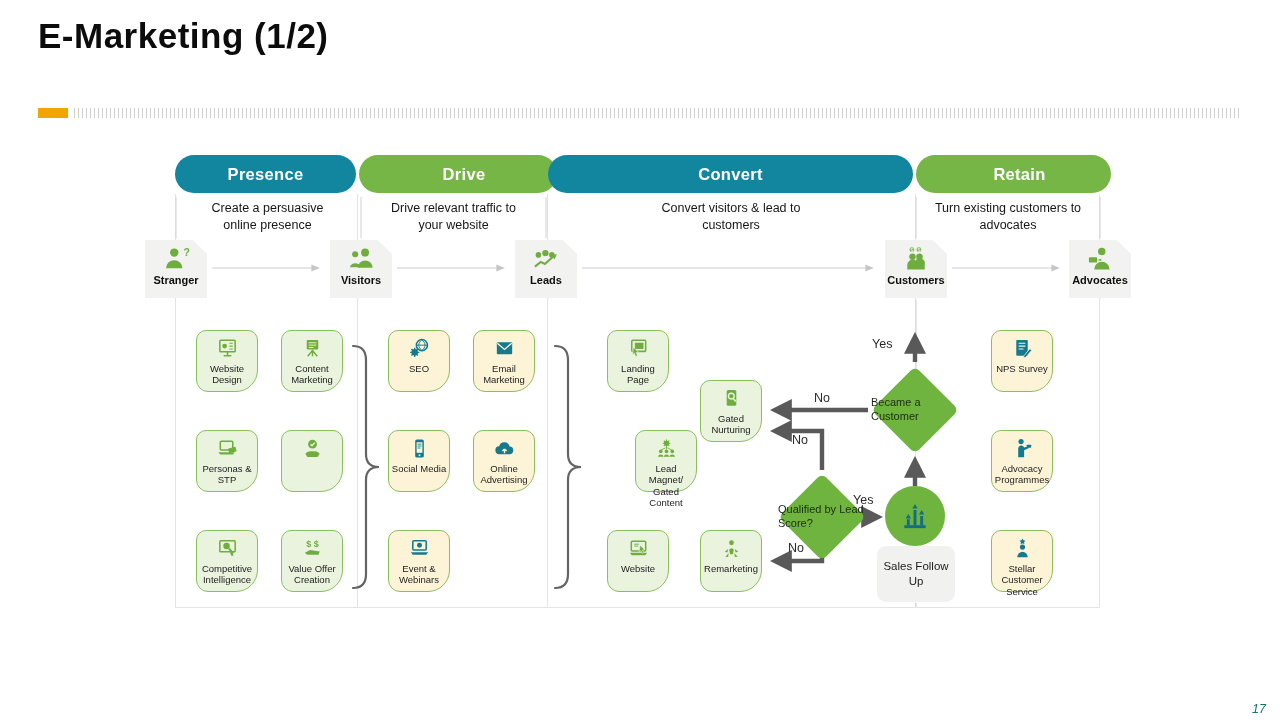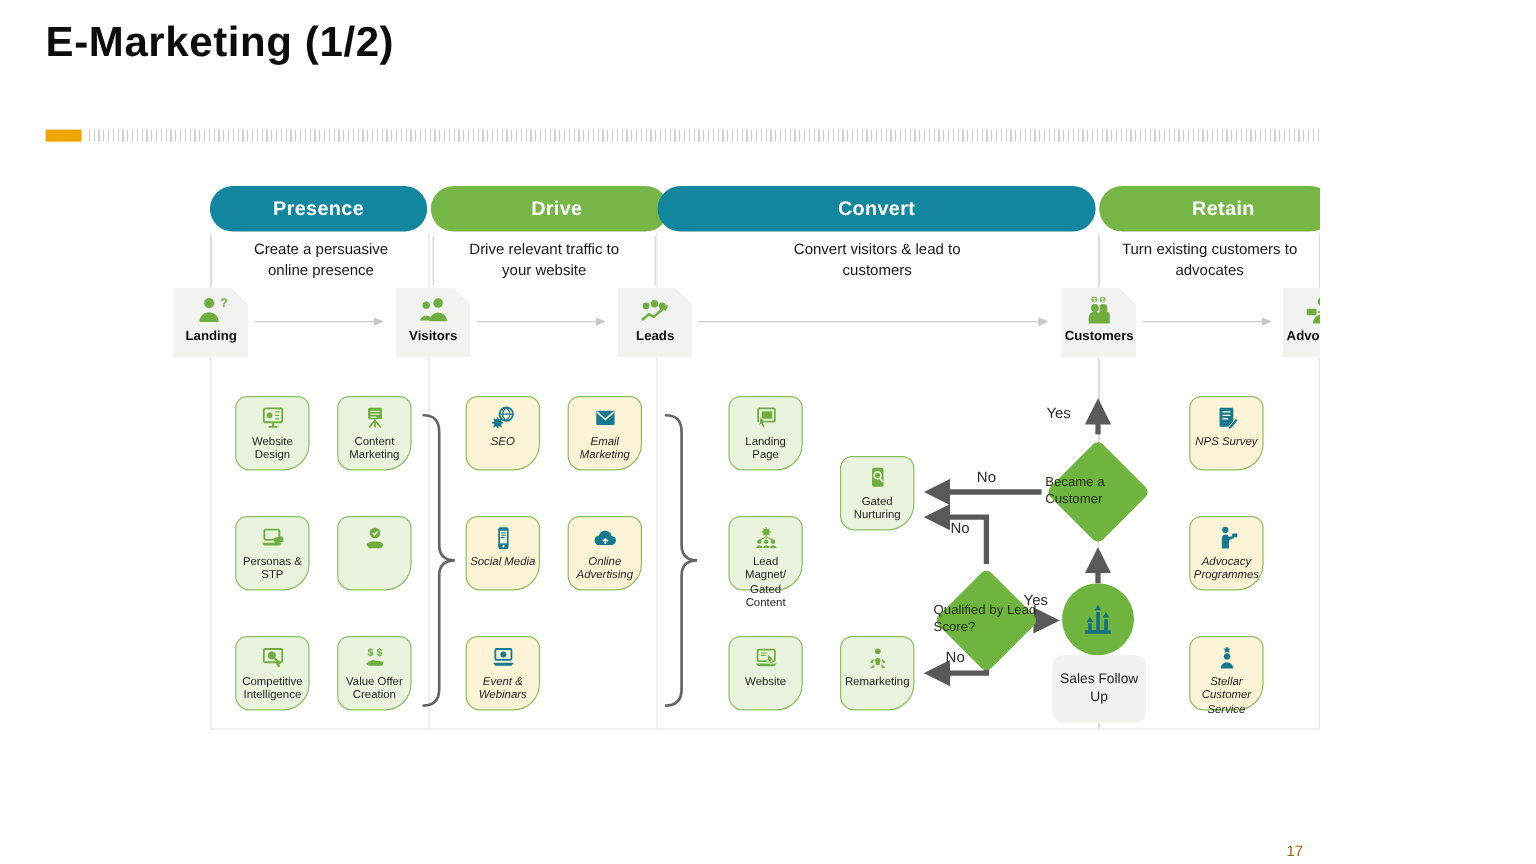--- a/index.html
+++ b/index.html
@@ -1,41 +1,41 @@
 <!DOCTYPE html>
 <html><head>
 <meta charset="utf-8">
 <style>
   html,body{margin:0;padding:0;background:#fff;}
-  .slide{position:relative;width:1100px;height:720px;background:#ffffff;font-family:"Liberation Sans",sans-serif;overflow:hidden;}
+  .slide{position:relative;width:1280px;height:720px;background:#ffffff;font-family:"Liberation Sans",sans-serif;overflow:hidden;}
   .title{position:absolute;left:38px;top:16px;font-size:35px;font-weight:700;letter-spacing:.5px;color:#0c0c0c;}
   .accent-bar{position:absolute;left:38px;top:108px;width:30px;height:10px;background:#F0A500;}
   .tick-line{position:absolute;left:74px;top:108px;width:1168px;height:10px;background:repeating-linear-gradient(to right,#cfcfcf 0 1px,transparent 1px 4px);}
   .hd{position:absolute;top:155px;height:38px;display:flex;align-items:center;justify-content:center;color:#fff;font-size:16.5px;font-weight:700;letter-spacing:.3px;border-radius:19px;}
   .hd.teal{background:#12869f;} .hd.green{background:#76b647;padding-left:12px;}
   .sub{position:absolute;top:200px;font-size:12.5px;line-height:1.35;font-weight:500;text-align:center;color:#161616;}
   .vline{position:absolute;width:1px;background:#e4e4e4;top:194px;height:413px;}
   .hline{position:absolute;height:1px;background:#e4e4e4;left:175px;width:925px;top:607px;}
   .tile{position:absolute;width:62px;height:58px;background:#f2f2f0;clip-path:polygon(0 0,77% 0,100% 24%,100% 100%,0 100%);display:flex;flex-direction:column;align-items:center;color:#6fae3e;}
   .tile svg{width:30px;height:28px;margin-top:5px;flex:none;}
   .tile .plbl{font-size:11px;font-weight:700;color:#0e0e0e;white-space:nowrap;margin-top:1px;}
   .box{position:absolute;width:62px;height:62px;border:1.5px solid #8abf5e;border-radius:10px 10px 22px 12px;box-sizing:border-box;display:flex;flex-direction:column;align-items:center;padding-top:6px;}
-  .gbox{background:#eaf3de;color:#6fae3e;} .cbox{background:#fdf4d7;color:#15798f;font-style:italic;}
+  .gbox{background:#eaf3de;color:#6fae3e;} .cbox{background:#fdf4d7;color:#15798f;}
   .box svg{width:23px;height:23px;flex:none;}
   .box .lbl{font-size:9.5px;line-height:1.2;text-align:center;color:#1c1c1c;margin-top:3px;padding:0 2px;}
   .dia{position:absolute;width:62px;height:62px;background:#6fb43f;border-radius:6px;transform:rotate(45deg);}
   .diatext{position:absolute;width:88px;text-align:left;font-size:11px;line-height:1.25;color:#1d2b12;font-weight:500;}
   .circle{position:absolute;width:60px;height:60px;border-radius:50%;background:#6fb43f;display:flex;align-items:center;justify-content:center;color:#136e84;}
   .circle svg{width:32px;height:32px;}
   .graybox{position:absolute;width:78px;height:56px;background:#f1f1ef;border-radius:9px;display:flex;align-items:center;justify-content:center;text-align:center;font-size:11.5px;line-height:1.3;color:#1c1c1c;}
   .fl{position:absolute;font-size:12.5px;color:#2b2b2b;}
   .overlay{position:absolute;left:0;top:0;width:1280px;height:720px;pointer-events:none;}
   .brace{position:absolute;}
   .footer{position:absolute;left:0;right:0;top:688px;text-align:center;font-size:15px;color:#3f3f3f;}
-  .pageno{position:absolute;right:14px;bottom:4px;font-size:12.5px;color:#a16207;}
+  .pageno{position:absolute;right:14px;bottom:4px;font-size:12.5px;color:#0f766e;font-style:italic;}
 </style>
 </head>
 <body>
 
 <div class="slide">
 
   <div class="title">E-Marketing (1/2)</div>
   <div class="accent-bar"></div>
   <div class="tick-line"></div>
 
@@ -92,21 +92,21 @@
   <div class="sub" style="left:382px;width:143px">Drive relevant traffic to your website</div>
   <div class="sub" style="left:660px;width:142px">Convert visitors &amp; lead to customers</div>
   <div class="sub" style="left:925px;width:166px">Turn existing customers to advocates</div>
 
   <div class="tile" style="left:145px;top:240px">
     <svg viewBox="0 0 24 24" fill="currentColor">
       <circle cx="10.5" cy="6.5" r="3.6"></circle>
         <path d="M3.5 20a7 7 0 0 1 14 0z"></path>
       <text x="18.5" y="9.5" font-size="9" font-weight="bold">?</text>
     </svg>
-    <div class="plbl">Landing</div>
+    <div class="plbl">Stranger</div>
   </div>
   <div class="tile" style="left:330px;top:240px">
     <svg viewBox="0 0 24 24" fill="currentColor">
       <circle cx="7" cy="8" r="2.6"></circle>
         <path d="M2.5 19a4.8 4.8 0 0 1 9.2 0z"></path>
       <circle cx="15.5" cy="6.5" r="3.4"></circle>
         <path d="M9.3 19.5a6.3 6.3 0 0 1 12.6 0z"></path>
     </svg>
     <div class="plbl">Visitors</div>
   </div>
@@ -241,21 +241,21 @@
   </div>
 
   <div class="box gbox" style="left:607px;top:330px">
     <svg viewBox="0 0 24 24">
       <rect x="5" y="3.5" width="14.5" height="11.5" rx="1" fill="none" stroke="currentColor" stroke-width="1.6"></rect>
       <rect x="8.2" y="6" width="9" height="6.5" fill="currentColor"></rect>
       <path d="M6.5 10.5l5.5 5.2-2.4.5 1.4 3.2-2 .9-1.4-3.4-1.7 1.7z" fill="currentColor" stroke="#eaf3de" stroke-width=".7"></path>
     </svg>
     <div class="lbl">Landing Page</div>
   </div>
-  <div class="box gbox" style="left:607px;top:430px">
+  <div class="box gbox" style="left:635px;top:430px">
     <svg viewBox="0 0 24 24">
       <circle cx="12" cy="6.5" r="2.7" fill="currentColor"></circle>
       <path d="M12 2.5v8M8 6.5h8M9.2 3.7l5.6 5.6M14.8 3.7L9.2 9.3" stroke="currentColor" stroke-width="1.1"></path>
       <path d="M12 10v3M6.5 13.5l4.5-2.2M17.5 13.5L13 11.3" stroke="currentColor" stroke-width=".9"></path>
       <circle cx="6" cy="15" r="1.9" fill="currentColor"></circle>
         <path d="M3 20.5a3.1 3.1 0 0 1 6 0z" fill="currentColor"></path>
       <circle cx="12" cy="15" r="1.9" fill="currentColor"></circle>
         <path d="M9 20.5a3.1 3.1 0 0 1 6 0z" fill="currentColor"></path>
       <circle cx="18" cy="15" r="1.9" fill="currentColor"></circle>
         <path d="M15 20.5a3.1 3.1 0 0 1 6 0z" fill="currentColor"></path>

